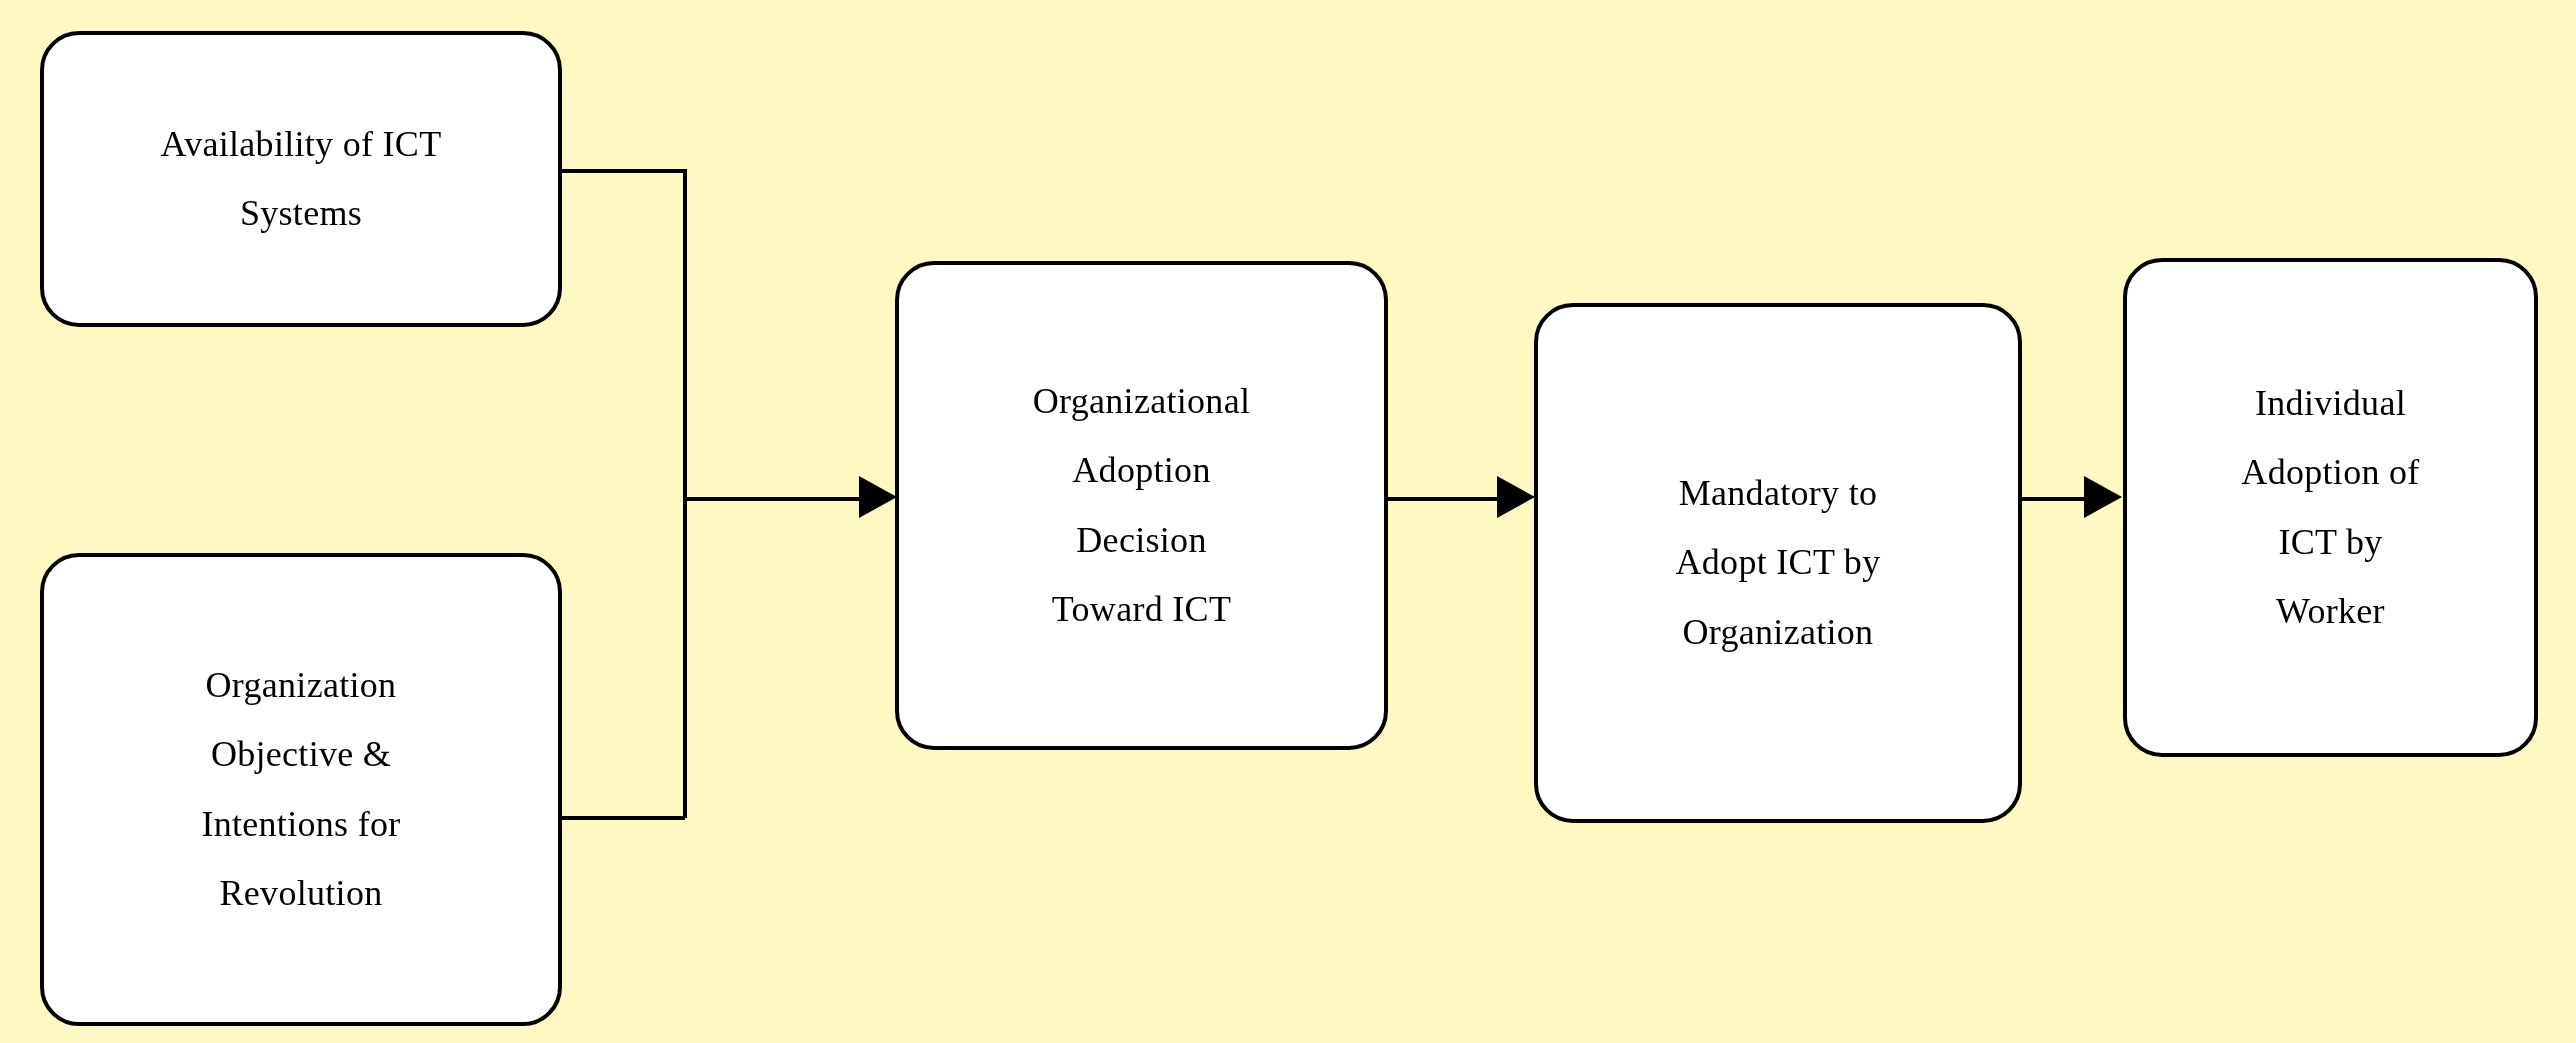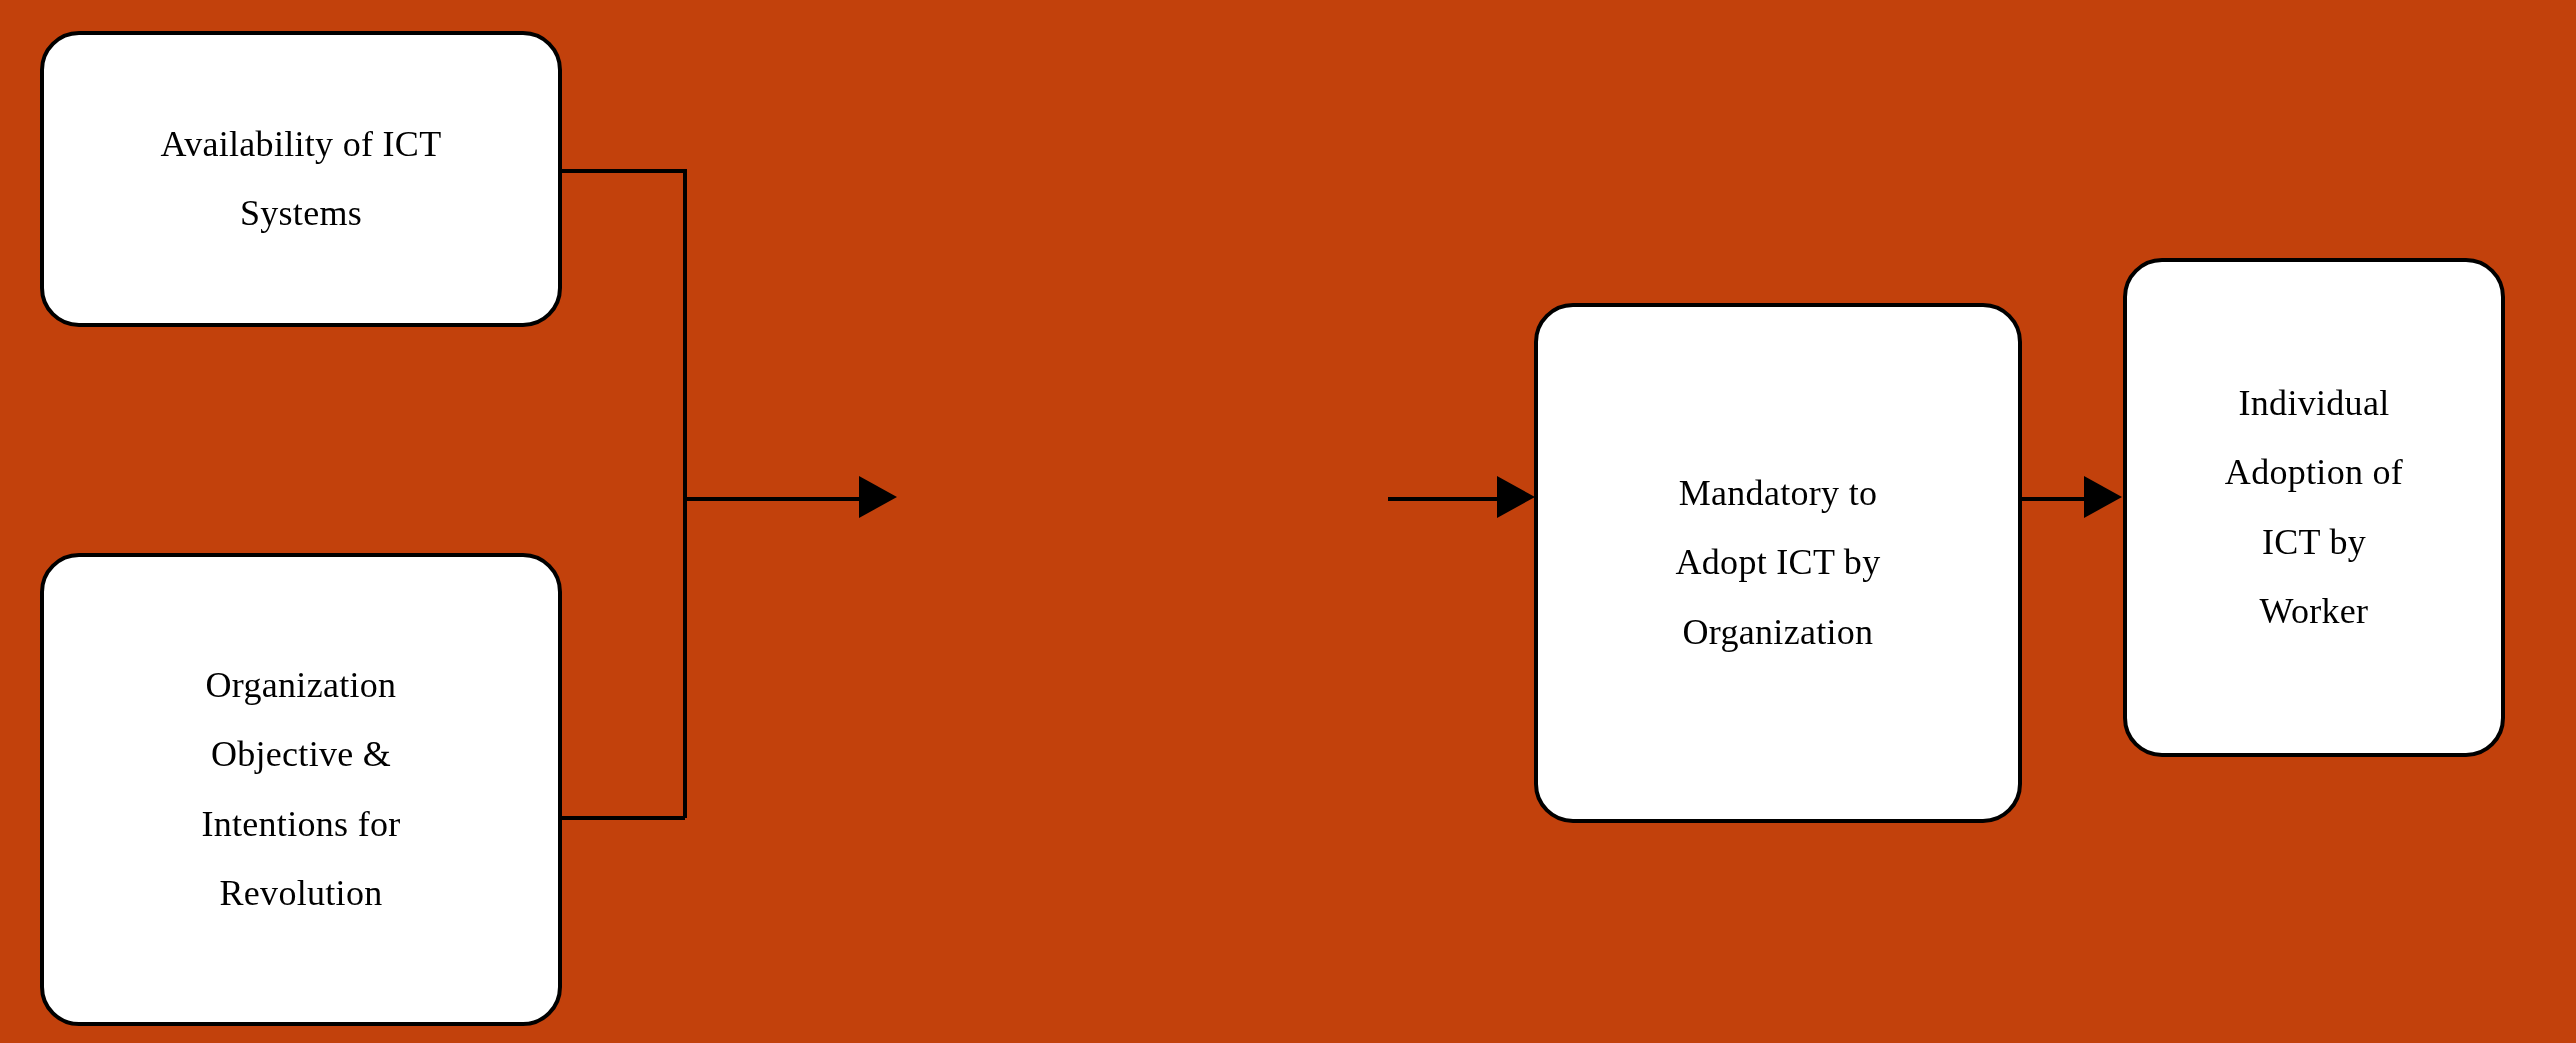--- a/index.html
+++ b/index.html
@@ -5,21 +5,21 @@
 <style>
   html, body {
     margin: 0;
     padding: 0;
     background: #ffffff;
   }
   #canvas {
     position: relative;
     width: 2576px;
     height: 1043px;
-    background: #c2410c;
+    background: #fef9c3;
     overflow: hidden;
     font-family: "Liberation Serif", "DejaVu Serif", serif;
   }
   .node {
     position: absolute;
     box-sizing: border-box;
     background: #ffffff;
     border: 4.9px solid #000000;
     border-radius: 39px;
     display: flex;
@@ -37,21 +37,21 @@
     letter-spacing: 0.3px;
     white-space: pre-line;
     color: #000000;
   }
 
   
   #node-availability      { left: 40px;   top: 31px;   width: 522px; height: 296px; }
   #node-objectives        { left: 40px;   top: 553px;  width: 522px; height: 473px; }
   #node-org-decision      { left: 895px; top: 261px;  width: 493px; height: 489px; }
   #node-mandatory         { left: 1534px; top: 303px;  width: 488px; height: 520px; }
-  #node-individual        { left: 2123px; top: 258px;  width: 382px; height: 499px; }
+  #node-individual        { left: 2123px; top: 258px;  width: 415px; height: 499px; }
 
   
   .hline {
     position: absolute;
     height: 0;
     border-top: 4.2px solid #000000;
   }
   .vline {
     position: absolute;
     width: 0;
@@ -96,20 +96,26 @@
 Systems</span>
   </div>
 
   <div class="node" id="node-objectives">
     <span class="node-label">Organization
 Objective &amp;
 Intentions for
 Revolution</span>
   </div>
 
+  <div class="node" id="node-org-decision">
+    <span class="node-label">Organizational
+Adoption
+Decision
+Toward ICT</span>
+  </div>
 
   <div class="node" id="node-mandatory">
     <span class="node-label">Mandatory to
 Adopt ICT by
 Organization</span>
   </div>
 
   <div class="node" id="node-individual">
     <span class="node-label">Individual
 Adoption of

